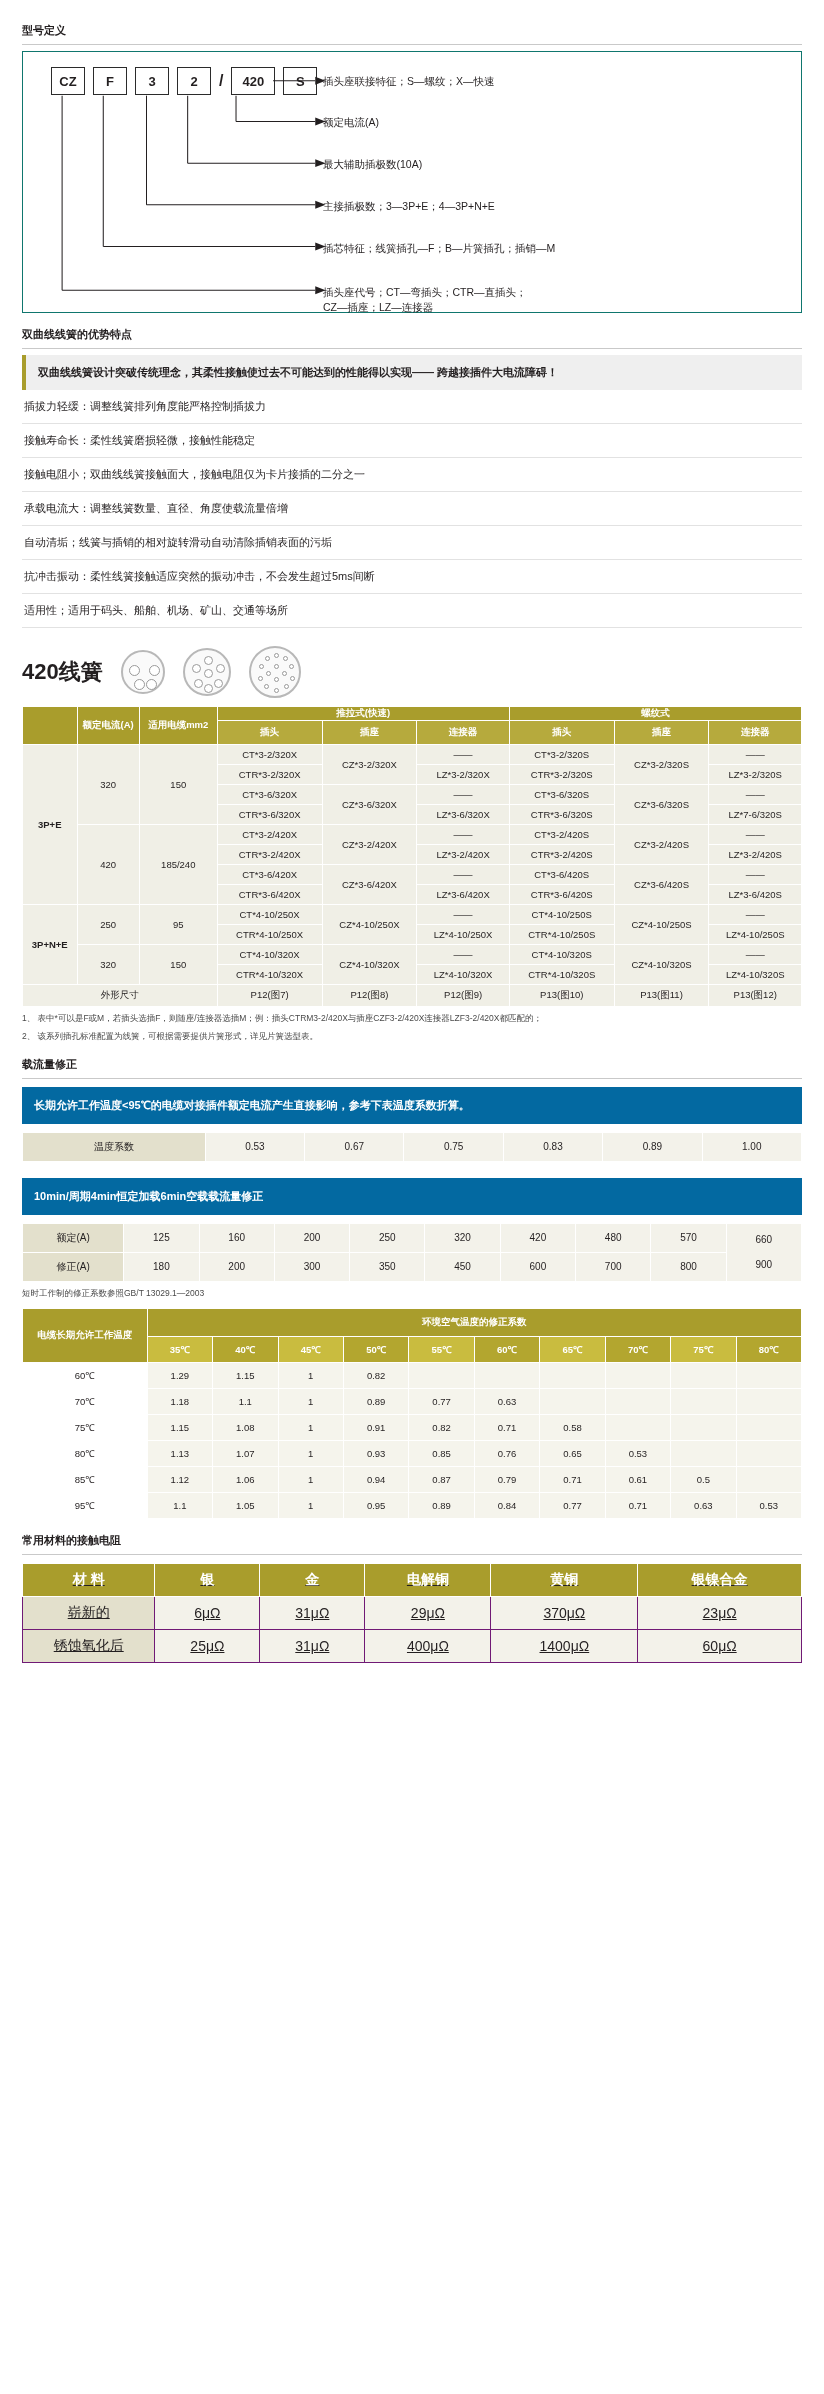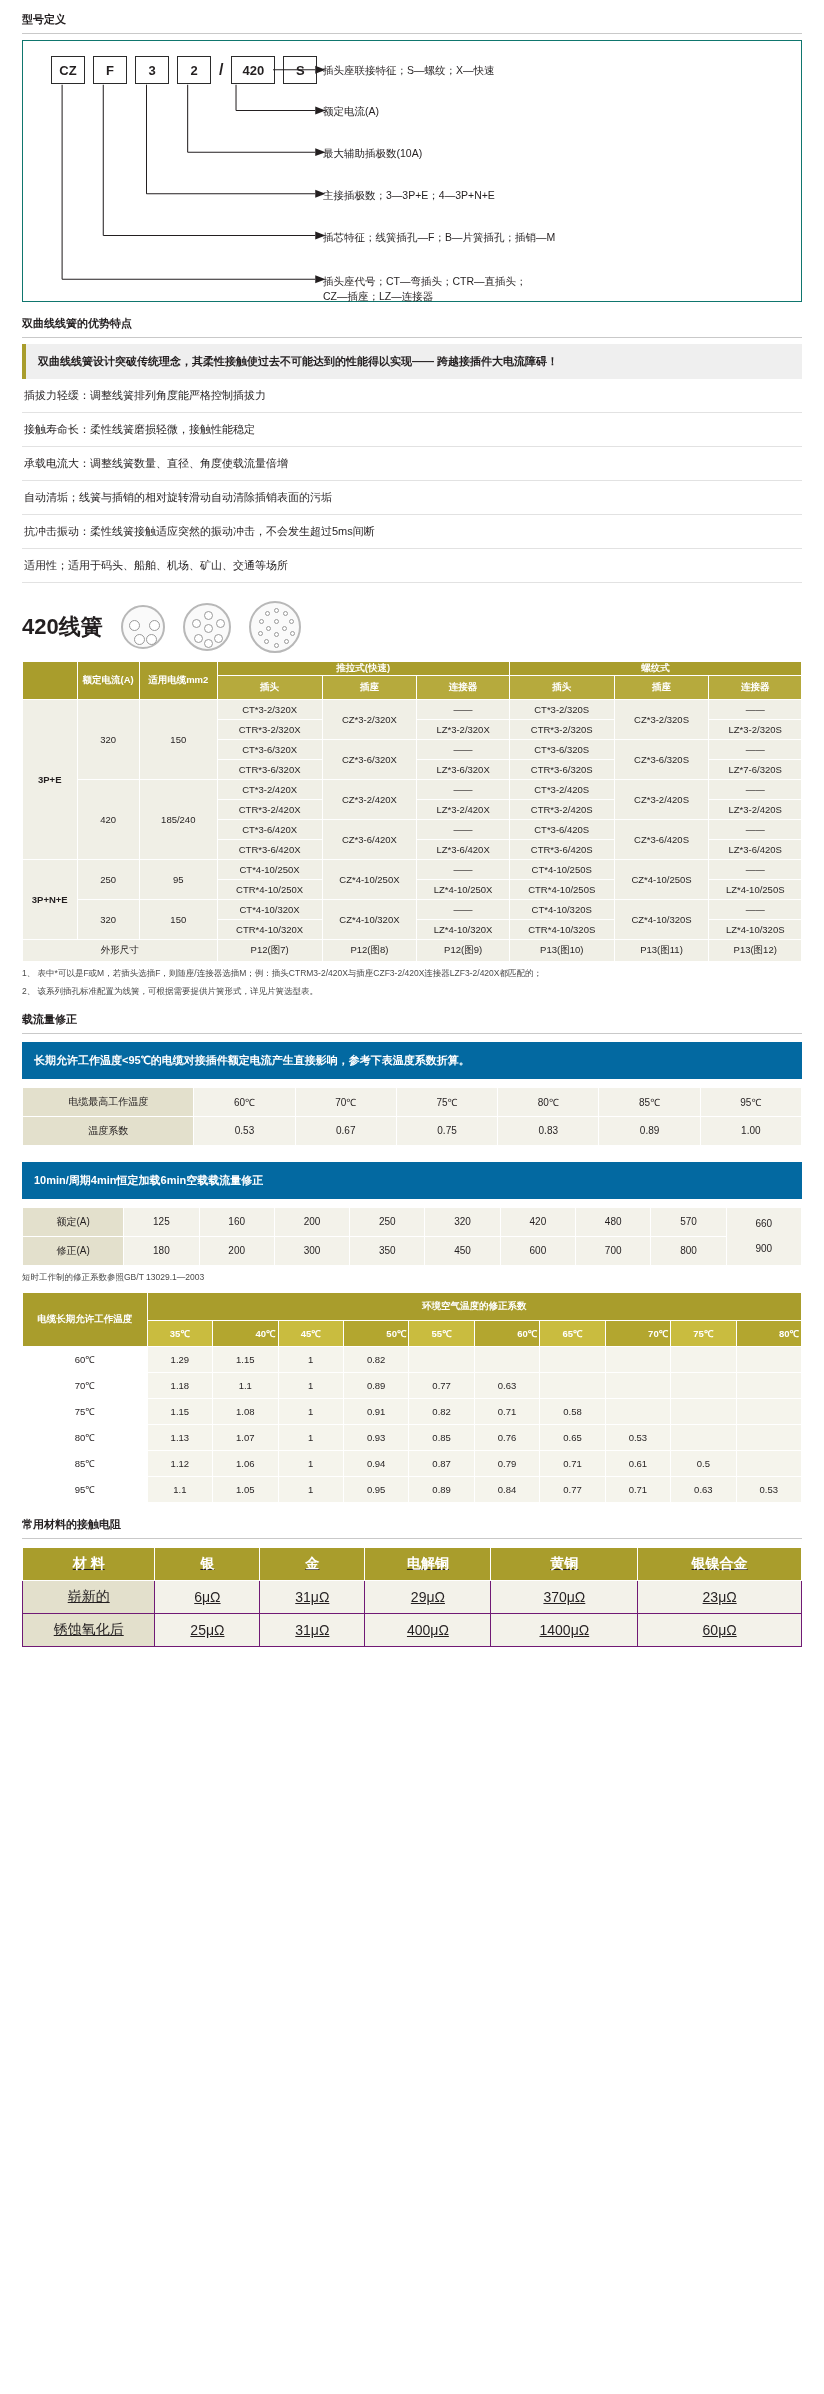--- a/index.html
+++ b/index.html
@@ -8,21 +8,21 @@
     width: 824px;
     background:#ffffff;
     font-family:"Liberation Sans", sans-serif;
     color:#231f20;
     font-size:11px;
   }
   .page { width:824px; padding:10px 22px 30px 22px; }
 
   
   .sec-title { font-size:11px; font-weight:bold; color:#231f20; margin:14px 0 6px 0; }
-  .sec-title.first { margin-top:2px; }
+  .sec-title.first { margin-top:13px; }
   .hr-thin { border:0; border-top:1px solid #c9c9c9; margin:4px 0 0 0; }
 
   
   .model-box { border:1px solid #0f766e; padding:14px 10px 18px 10px; margin-top:6px; position:relative; height:262px; }
   .code-row { display:flex; align-items:center; gap:8px; padding-left:18px; height:30px; }
   .code-cell {
     border:1px solid #2b2b2b; min-width:34px; height:28px;
     display:flex; align-items:center; justify-content:center;
     font-size:13px; font-weight:bold; background:#fff; padding:0 6px;
   }
@@ -72,21 +72,21 @@
   table.d2 { border-collapse:collapse; width:100%; font-size:10px; margin-top:8px; }
   table.d2 td { border:1px solid #ffffff; padding:7px 2px; text-align:center; background:#f3f2ea; }
   table.d2 td.hd { background:#e3e0cc; }
   .foot-note { font-size:8.5px; color:#4a4a4a; margin-top:6px; }
 
   
   table.t3 { border-collapse:collapse; width:100%; font-size:9.5px; margin-top:8px; }
   table.t3 td, table.t3 th { border:1px solid #ffffff; padding:6px 2px; text-align:center; }
   table.t3 .goldhdr { background:#a99d2c; color:#fff; font-weight:bold; padding:7px 2px; }
   table.t3 .g1 { background:#c9bc3f; color:#fff; }
-  table.t3 .g2 { background:#b3a62f; color:#fff;text-align:right; }
+  table.t3 .g2 { background:#b3a62f; color:#fff; }
   table.t3 td.val { background:#f5f4ec; }
   table.t3 td.lbl { background:#ffffff; }
 
   
   table.t4 { border-collapse:collapse; width:100%; font-size:14px; margin-top:8px;text-decoration:underline; }
   table.t4 th { background:#a99d2c; color:#fff; font-weight:bold; border:1px solid #fff; padding:7px 2px; }
   table.t4 td { border:1px solid #701a75; padding:7px 2px; text-align:center; background:#f3f2ea; }
   table.t4 td.hd { background:#e3e0cc; }
 </style>
 </head>
@@ -144,20 +144,21 @@
   </div>
 
   <div class="sec-title">双曲线线簧的优势特点</div>
   <hr class="hr-thin">
 
   <div class="adv-banner">双曲线线簧设计突破传统理念，其柔性接触使过去不可能达到的性能得以实现—— 跨越接插件大电流障碍！</div>
 
   <div>
     <div class="adv-item">插拔力轻缓：调整线簧排列角度能严格控制插拔力</div>
     <div class="adv-item">接触寿命长：柔性线簧磨损轻微，接触性能稳定</div>
+    <div class="adv-item">接触电阻小；双曲线线簧接触面大，接触电阻仅为卡片接插的二分之一</div>
     <div class="adv-item">承载电流大：调整线簧数量、直径、角度使载流量倍增</div>
     <div class="adv-item">自动清垢；线簧与插销的相对旋转滑动自动清除插销表面的污垢</div>
     <div class="adv-item">抗冲击振动：柔性线簧接触适应突然的振动冲击，不会发生超过5ms间断</div>
     <div class="adv-item">适用性；适用于码头、船舶、机场、矿山、交通等场所</div>
   </div>
 
   <div class="title420-wrap">
     <div class="title420">420线簧</div>
 
     <div class="conn" style="width:44px;height:44px;">
@@ -329,29 +330,20 @@
   <div class="note">2、 该系列插孔标准配置为线簧，可根据需要提供片簧形式，详见片簧选型表。</div>
 
   <div class="sec-title">载流量修正</div>
   <hr class="hr-thin">
 
   <div class="blue-banner">长期允许工作温度&lt;95℃的电缆对接插件额定电流产生直接影响，参考下表温度系数折算。</div>
 
   <table class="d1">
     <tbody>
       <tr>
-        <td class="hd" style="width:22%;">电缆最高工作温度</td>
-        <td>60℃</td>
-        <td>70℃</td>
-        <td>75℃</td>
-        <td>80℃</td>
-        <td>85℃</td>
-        <td>95℃</td>
-      </tr>
-      <tr>
         <td class="hd">温度系数</td>
         <td>0.53</td>
         <td>0.67</td>
         <td>0.75</td>
         <td>0.83</td>
         <td>0.89</td>
         <td>1.00</td>
       </tr>
     </tbody>
   </table>

